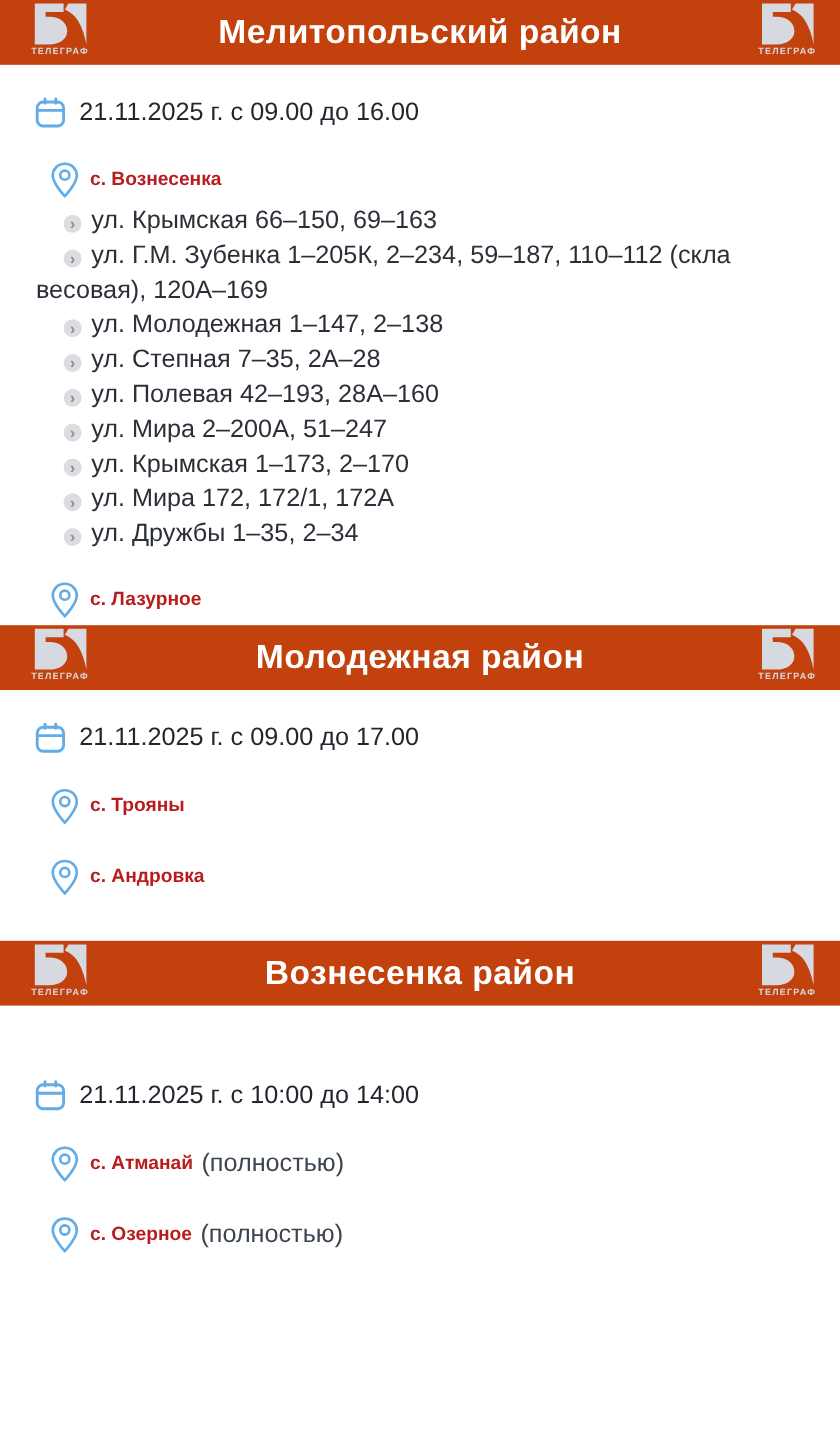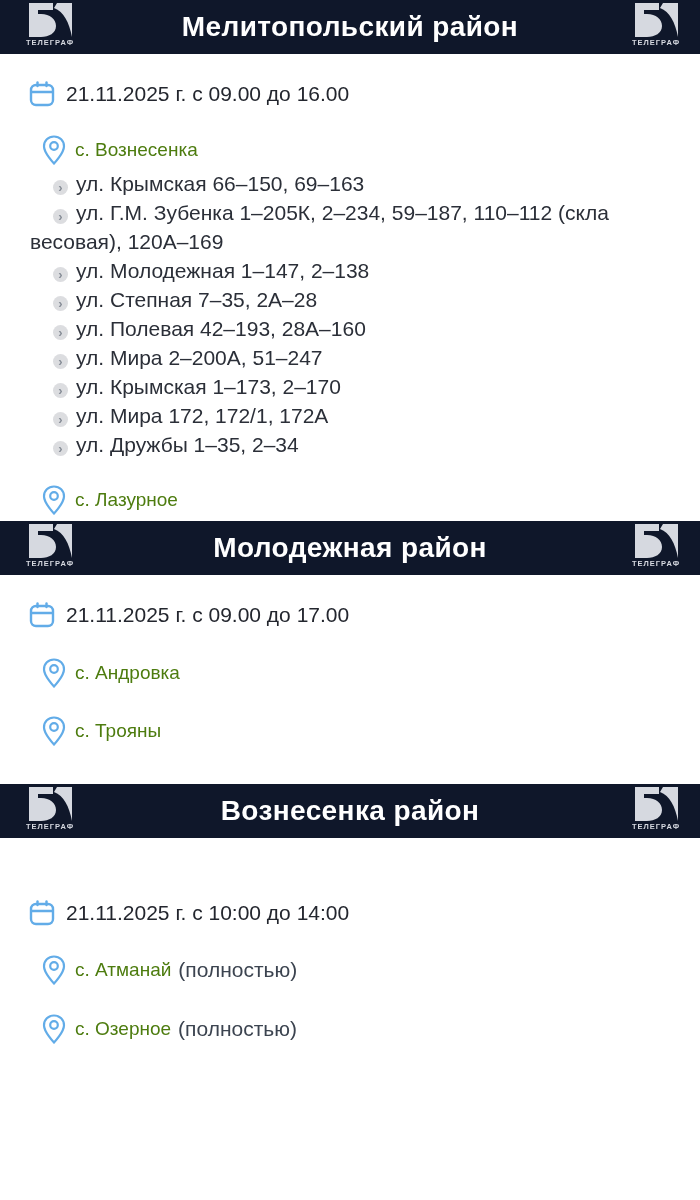--- a/index.html
+++ b/index.html
@@ -5,21 +5,21 @@
   html,body{margin:0;padding:0;}
   body{
     width:700px;height:1200px;background:#ffffff;overflow:hidden;
     font-family:"Liberation Sans","DejaVu Sans",sans-serif;
     color:#23262e;
   }
   .page{width:700px;height:1200px;position:relative;}
 
   
   .band{
-    position:relative;height:54px;background:#0f172a;
+    position:relative;height:54px;background:#c2410c;
     display:flex;align-items:center;justify-content:center;
   }
   .band-title{
     color:#ffffff;font-size:28px;font-weight:700;letter-spacing:.4px;margin:0;
   }
   .logo{
     position:absolute;top:2px;width:56px;display:flex;flex-direction:column;
     align-items:center;gap:1px;
   }
   .logo-left{left:22px;}
@@ -34,21 +34,21 @@
     display:flex;align-items:center;margin-left:28px;height:28px;
   }
   .date-row .cal{flex:0 0 auto;margin-right:10px;display:flex;}
   .date-text{font-size:21px;font-weight:400;color:#23262e;white-space:nowrap;}
 
   
   .place-row{
     display:flex;align-items:center;margin-left:42px;height:30px;
   }
   .place-row .pin{flex:0 0 auto;margin-right:9px;display:flex;}
-  .place-name{font-size:19px;font-weight:400;color:#4d7c0f;white-space:nowrap;}
+  .place-name{font-size:16px;font-weight:700;color:#b91c1c;white-space:nowrap;}
   .place-suffix{font-size:21px;font-weight:400;color:#3c4450;margin-left:7px;white-space:nowrap;}
 
   
   .streets{margin-top:4px;}
   .street{
     margin-left:30px;margin-right:24px;text-indent:23px;
     font-size:21px;font-weight:400;color:#2b2f38;line-height:29px;
   }
   .bullet{
     display:inline-flex;width:15px;height:15px;border-radius:50%;
@@ -166,38 +166,38 @@
         <svg width="28" height="28" viewBox="0 0 28 28" fill="none" stroke="#62ace8" stroke-width="2.4" stroke-linecap="round">
           <rect x="3" y="5" width="22" height="20" rx="5"></rect>
           <line x1="3.5" y1="12" x2="24.5" y2="12"></line>
           <line x1="9.5" y1="2.5" x2="9.5" y2="6"></line>
           <line x1="18.5" y1="2.5" x2="18.5" y2="6"></line>
         </svg>
       </span>
       <span class="date-text">21.11.2025 г. с 09.00 до 17.00</span>
     </div>
 
+    <div class="place-row mt28">
+      <span class="pin">
+        <svg width="24" height="30" viewBox="0 0 24 30" fill="none" stroke="#62ace8" stroke-width="2.2">
+          <path d="M12 1.5 C6.2 1.5 2 5.8 2 11.2 C2 18 12 28.5 12 28.5 C12 28.5 22 18 22 11.2 C22 5.8 17.8 1.5 12 1.5 Z"></path>
+          <circle cx="12" cy="11" r="3.8"></circle>
+        </svg>
+      </span>
+      <span class="place-name">с. Трояны</span>
+    </div>
+
     <div class="place-row mt29">
       <span class="pin">
         <svg width="24" height="30" viewBox="0 0 24 30" fill="none" stroke="#62ace8" stroke-width="2.2">
           <path d="M12 1.5 C6.2 1.5 2 5.8 2 11.2 C2 18 12 28.5 12 28.5 C12 28.5 22 18 22 11.2 C22 5.8 17.8 1.5 12 1.5 Z"></path>
           <circle cx="12" cy="11" r="3.8"></circle>
         </svg>
       </span>
       <span class="place-name">с. Андровка</span>
-    </div>
-
-    <div class="place-row mt28">
-      <span class="pin">
-        <svg width="24" height="30" viewBox="0 0 24 30" fill="none" stroke="#62ace8" stroke-width="2.2">
-          <path d="M12 1.5 C6.2 1.5 2 5.8 2 11.2 C2 18 12 28.5 12 28.5 C12 28.5 22 18 22 11.2 C22 5.8 17.8 1.5 12 1.5 Z"></path>
-          <circle cx="12" cy="11" r="3.8"></circle>
-        </svg>
-      </span>
-      <span class="place-name">с. Трояны</span>
     </div>
   </section>
 
   <section class="mt38">
     <header class="band">
       <div class="logo logo-left">
         <svg width="46" height="36" viewBox="0 0 46 36">
           <g fill="#d6d9e0">
             <path d="M2 1 H26 V8 H11 V12 H14 C23 12 29 17 29 24 C29 31 22 35 14 35 H2 Z"></path>
             <path d="M30 1 H45 V35 C42 20 37 10 27 6 Z"></path>

